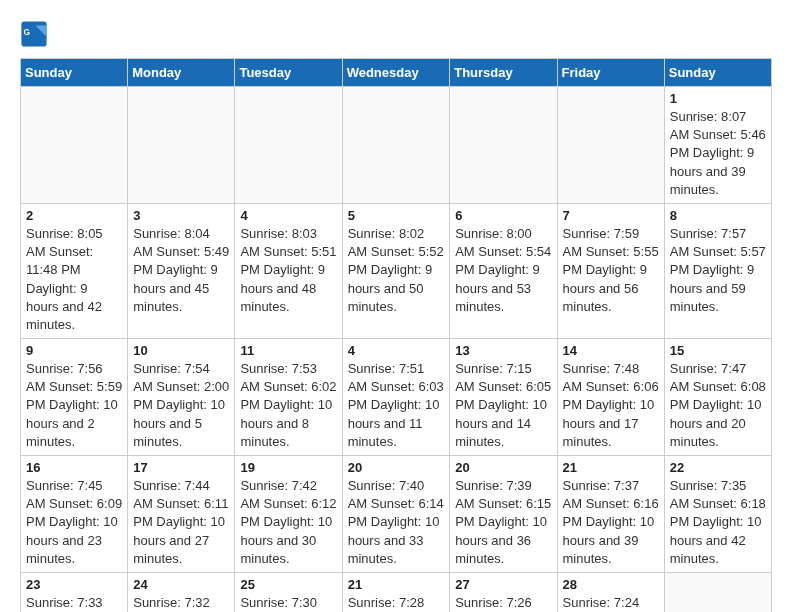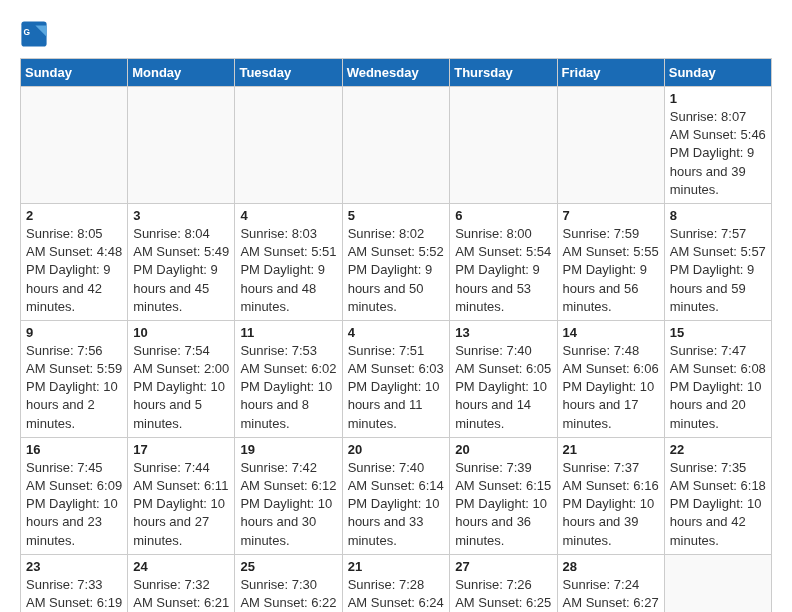--- a/index.html
+++ b/index.html
@@ -129,21 +129,21 @@
           <span class="day-num">1</span>
           <div class="day-info">Sunrise: 8:07 AM
 Sunset: 5:46 PM
 Daylight: 9 hours and 39 minutes.</div>
         </td>
       </tr>
       <tr class="week-row">
         <td>
           <span class="day-num">2</span>
           <div class="day-info">Sunrise: 8:05 AM
-Sunset: 4:48 PM
+Sunset: 11:48 PM
 Daylight: 9 hours and 42 minutes.</div>
         </td>
         <td>
           <span class="day-num">3</span>
           <div class="day-info">Sunrise: 8:04 AM
 Sunset: 5:49 PM
 Daylight: 9 hours and 45 minutes.</div>
         </td>
         <td>
           <span class="day-num">4</span>
@@ -196,21 +196,21 @@
 Daylight: 10 hours and 8 minutes.</div>
         </td>
         <td>
           <span class="day-num">4</span>
           <div class="day-info">Sunrise: 7:51 AM
 Sunset: 6:03 PM
 Daylight: 10 hours and 11 minutes.</div>
         </td>
         <td>
           <span class="day-num">13</span>
-          <div class="day-info">Sunrise: 7:40 AM
+          <div class="day-info">Sunrise: 7:15 AM
 Sunset: 6:05 PM
 Daylight: 10 hours and 14 minutes.</div>
         </td>
         <td>
           <span class="day-num">14</span>
           <div class="day-info">Sunrise: 7:48 AM
 Sunset: 6:06 PM
 Daylight: 10 hours and 17 minutes.</div>
         </td>
         <td>

